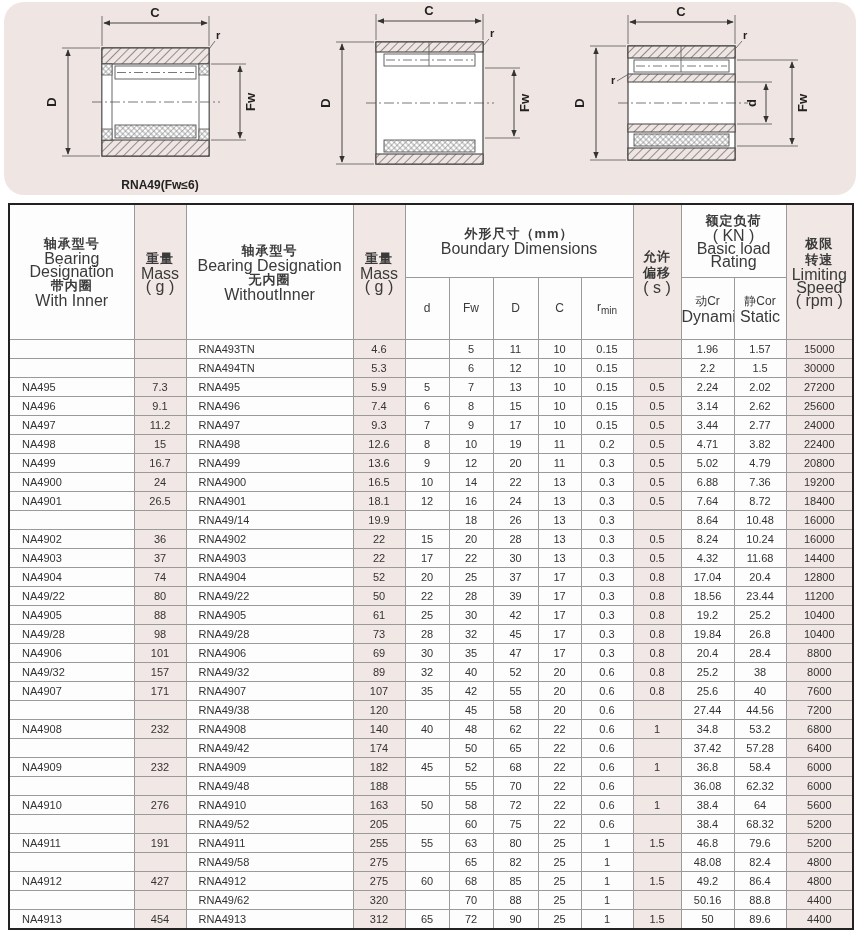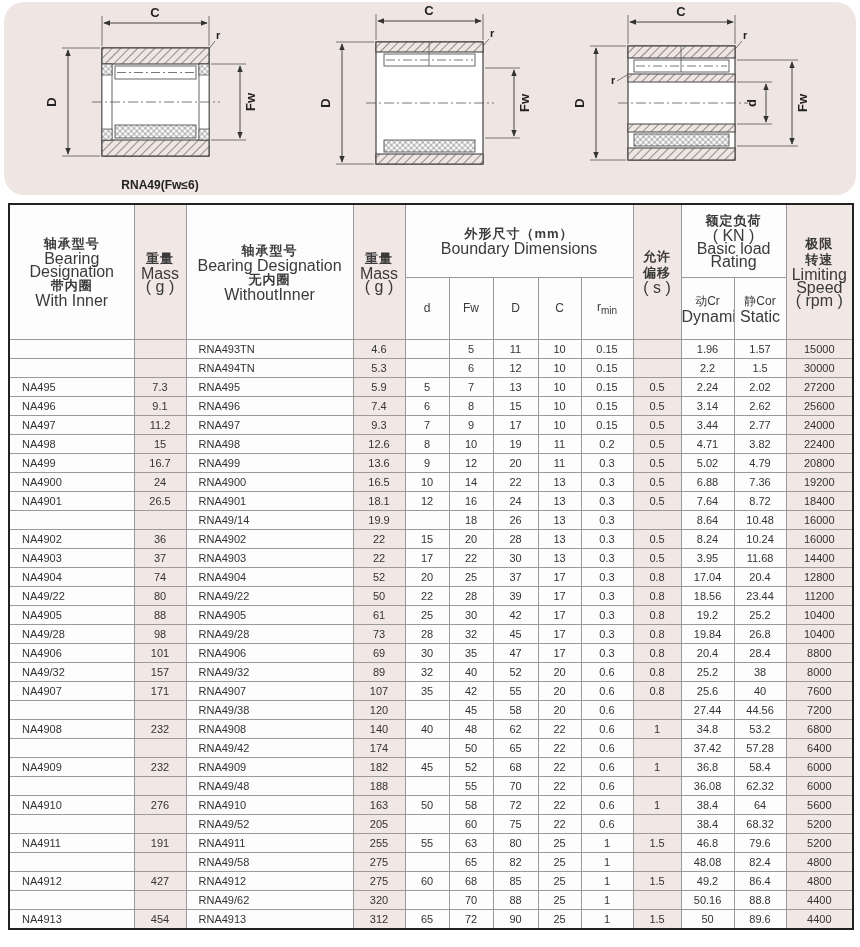--- a/index.html
+++ b/index.html
@@ -438,21 +438,21 @@
         <td class="left">NA4903</td>
         <td class="pink">37</td>
         <td class="left">RNA4903</td>
         <td class="pink">22</td>
         <td>17</td>
         <td>22</td>
         <td>30</td>
         <td>13</td>
         <td>0.3</td>
         <td class="pink">0.5</td>
-        <td>3.95</td>
+        <td>4.32</td>
         <td>11.68</td>
         <td class="pink">14400</td>
       </tr>
       <tr>
         <td class="left">NA4904</td>
         <td class="pink">74</td>
         <td class="left">RNA4904</td>
         <td class="pink">52</td>
         <td>20</td>
         <td>25</td>

